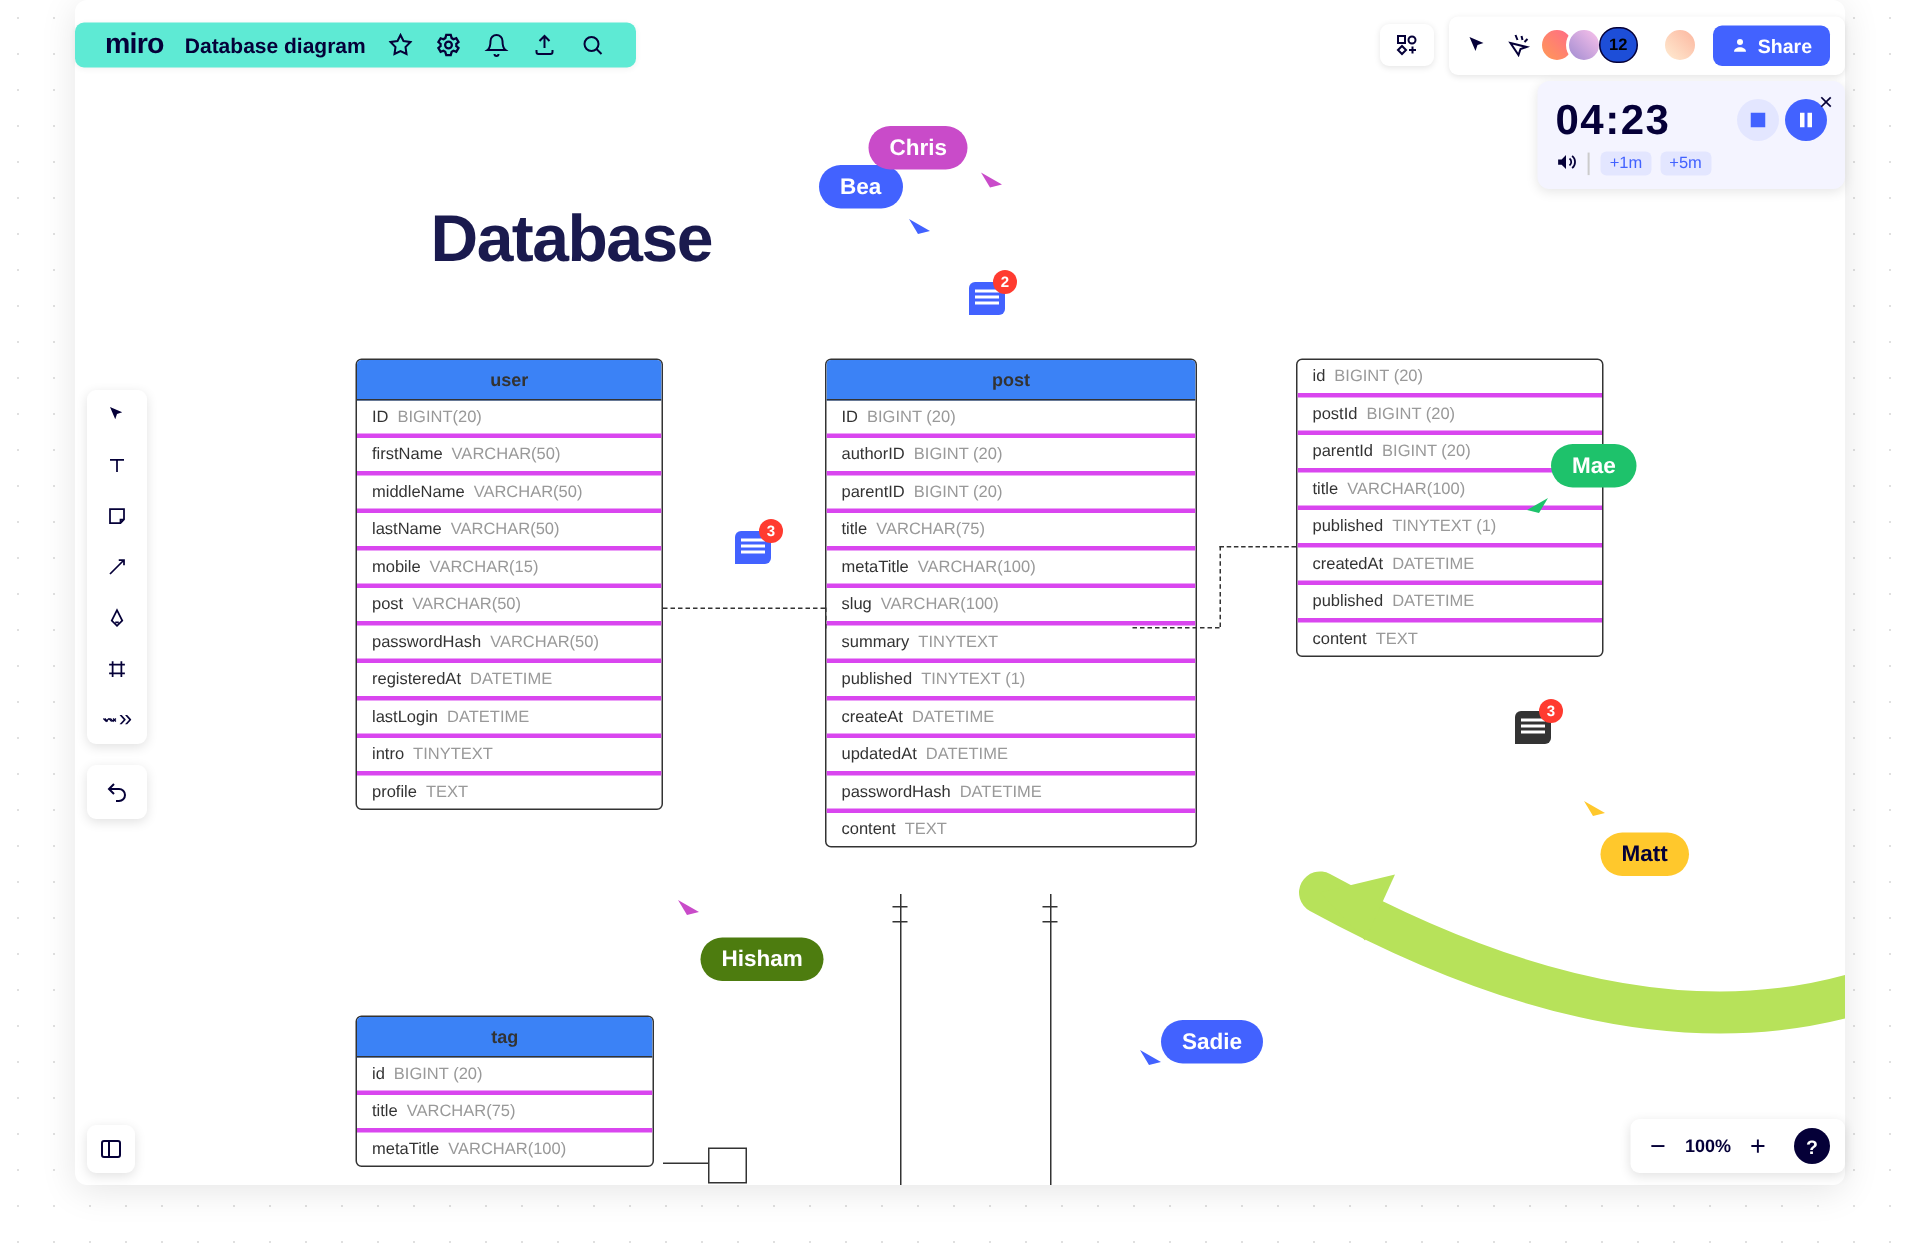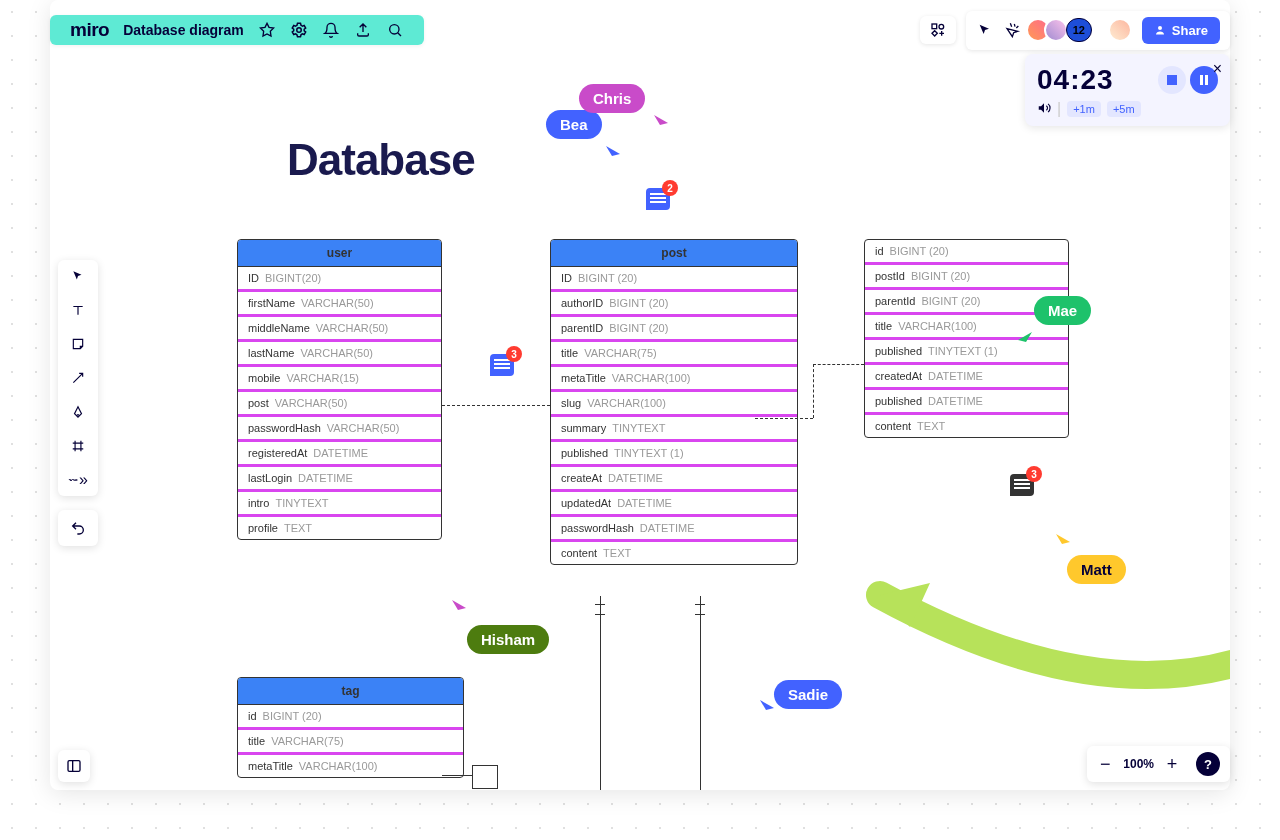--- a/index.html
+++ b/index.html
@@ -223,21 +223,21 @@
           <span class="colname">published</span>
           <span class="coltype">DATETIME</span>
         </div>
         <div class="dbrow">
           <span class="colname">content</span>
           <span class="coltype">TEXT</span>
         </div>
       </div>
   </div>
 
-  <div class="dbtable" style="left:187px; top:677px; width:227px;">
+  <div class="dbtable" style="left:187px; top:677px; width:199px;">
     <div class="dbtable-head">tag</div>
     <div id="body-tag">
         <div class="dbrow">
           <span class="colname">id</span>
           <span class="coltype">BIGINT (20)</span>
         </div>
         <div class="dbrow">
           <span class="colname">title</span>
           <span class="coltype">VARCHAR(75)</span>
         </div>

